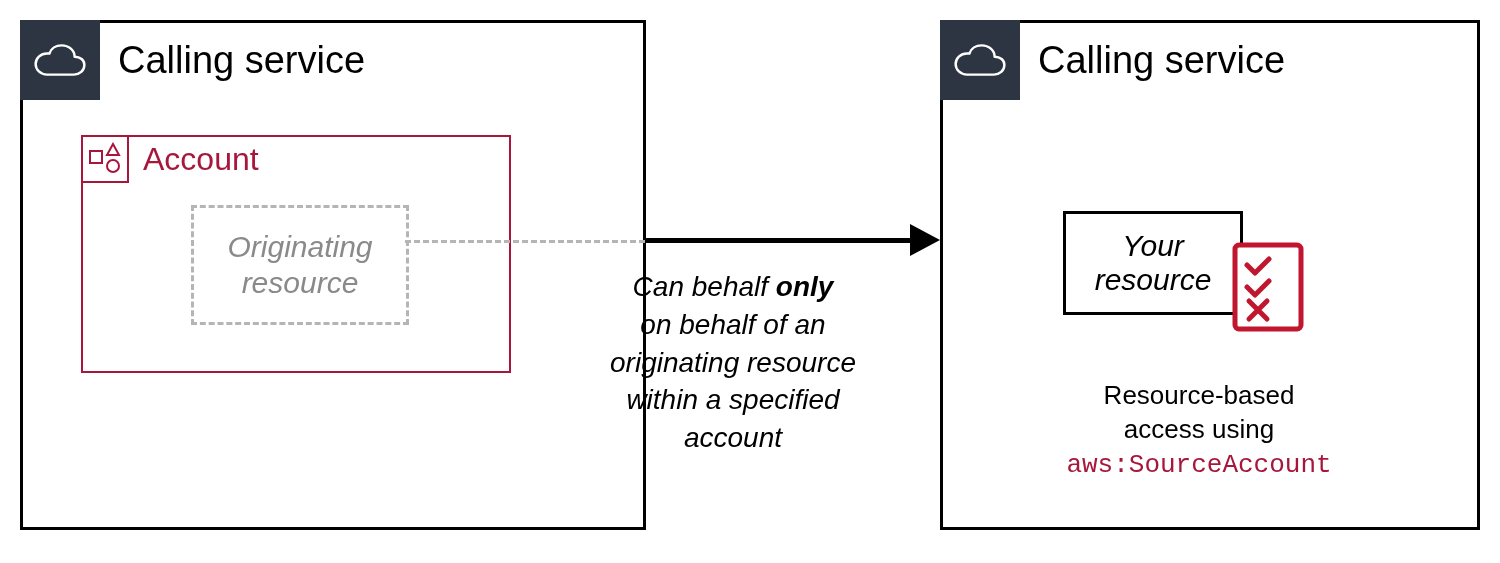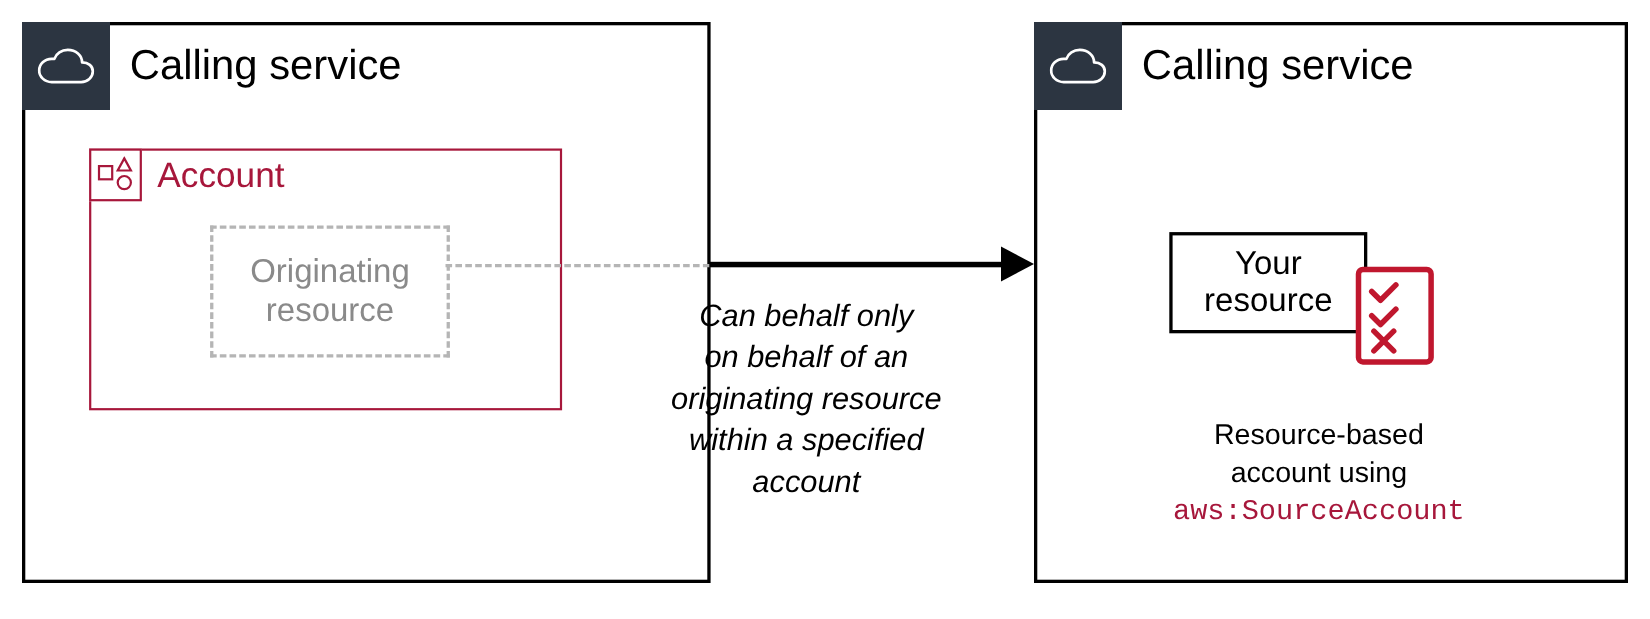--- a/index.html
+++ b/index.html
@@ -96,21 +96,21 @@
     border-left: 30px solid #000;
   }
   .caption {
     position: absolute;
     font-size: 28px;
     font-style: italic;
     color: #000;
     text-align: center;
     line-height: 1.35;
   }
-  .caption .bold { font-weight: 400; }
+  .caption .bold { font-weight: 700; }
   .your-resource {
     position: absolute;
     border: 3px solid #000;
     background: #fff;
     display: flex;
     align-items: center;
     justify-content: center;
     text-align: center;
     font-size: 30px;
     color: #000;
@@ -154,21 +154,21 @@
         <div class="account-icon">
           <svg width="34" height="34" viewBox="0 0 34 34">
             <rect x="2" y="9" width="12" height="12" fill="none" stroke="#a7173b" stroke-width="2"></rect>
             <polygon points="25,2 31,13 19,13" fill="none" stroke="#a7173b" stroke-width="2"></polygon>
             <circle cx="25" cy="24" r="6" fill="none" stroke="#a7173b" stroke-width="2"></circle>
           </svg>
         </div>
         <div class="account-title">Account</div>
       </div>
 
-      <div class="orig-box" style="left:108px; top:68px; width:218px; height:120px; white-space:pre-line;">Originating
+      <div class="orig-box" style="left:108px; top:68px; width:218px; height:120px; white-space:pre-line;font-style:italic;">Originating
 resource</div>
     </div>
   </div>
 
   <div class="dashed-line" style="left:405px; top:240px; width:240px;"></div>
 
   <div class="arrow-line" style="left:645px; top:238px; width:270px;"></div>
   <div class="arrow-head" style="left:910px; top:224px;"></div>
 
   <div class="caption" style="left:578px; top:268px; width:310px;">
@@ -182,32 +182,32 @@
   <div class="service-box" style="left:940px; top:20px; width:540px; height:510px;">
     <div class="service-header">
       <div class="cloud-badge">
         <svg viewBox="0 0 64 40">
           <path d="M50 16c0-8-7-14-16-14-7 0-13 4-15 10-1 0-2 0-3 0-8 0-14 6-14 13s6 13 14 13h33c7 0 13-5 13-12 0-6-5-10-12-10z" fill="none" stroke="#fff" stroke-width="3" stroke-linejoin="round"></path>
         </svg>
       </div>
       <div class="service-title">Calling service</div>
     </div>
 
-    <div class="your-resource" style="left:120px; top:188px; width:180px; height:92px; white-space:pre-line;">Your
+    <div class="your-resource" style="left:120px; top:188px; width:180px; height:104px; white-space:pre-line;font-style:italic;">Your
 resource</div>
 
     <div class="policy-icon" style="left:284px; top:216px;">
       <svg width="82" height="96" viewBox="0 0 82 96">
         <rect x="8" y="6" width="66" height="84" rx="4" fill="#fff" stroke="#c0172e" stroke-width="5"></rect>
         <path d="M20 26 l8 8 l14 -14" fill="none" stroke="#c0172e" stroke-width="5" stroke-linecap="round" stroke-linejoin="round"></path>
         <path d="M20 48 l8 8 l14 -14" fill="none" stroke="#c0172e" stroke-width="5" stroke-linecap="round" stroke-linejoin="round"></path>
         <path d="M22 62 l18 18 M40 62 l-18 18" fill="none" stroke="#c0172e" stroke-width="5" stroke-linecap="round"></path>
       </svg>
     </div>
 
     <div class="policy-text" style="left:96px; top:324px; width:320px;">
       <span>Resource-based</span><br>
-      <span>account using</span><br>
+      <span>access using</span><br>
       <span class="mono">aws:SourceAccount</span>
     </div>
   </div>
 
 </div>
 
 </body></html>

